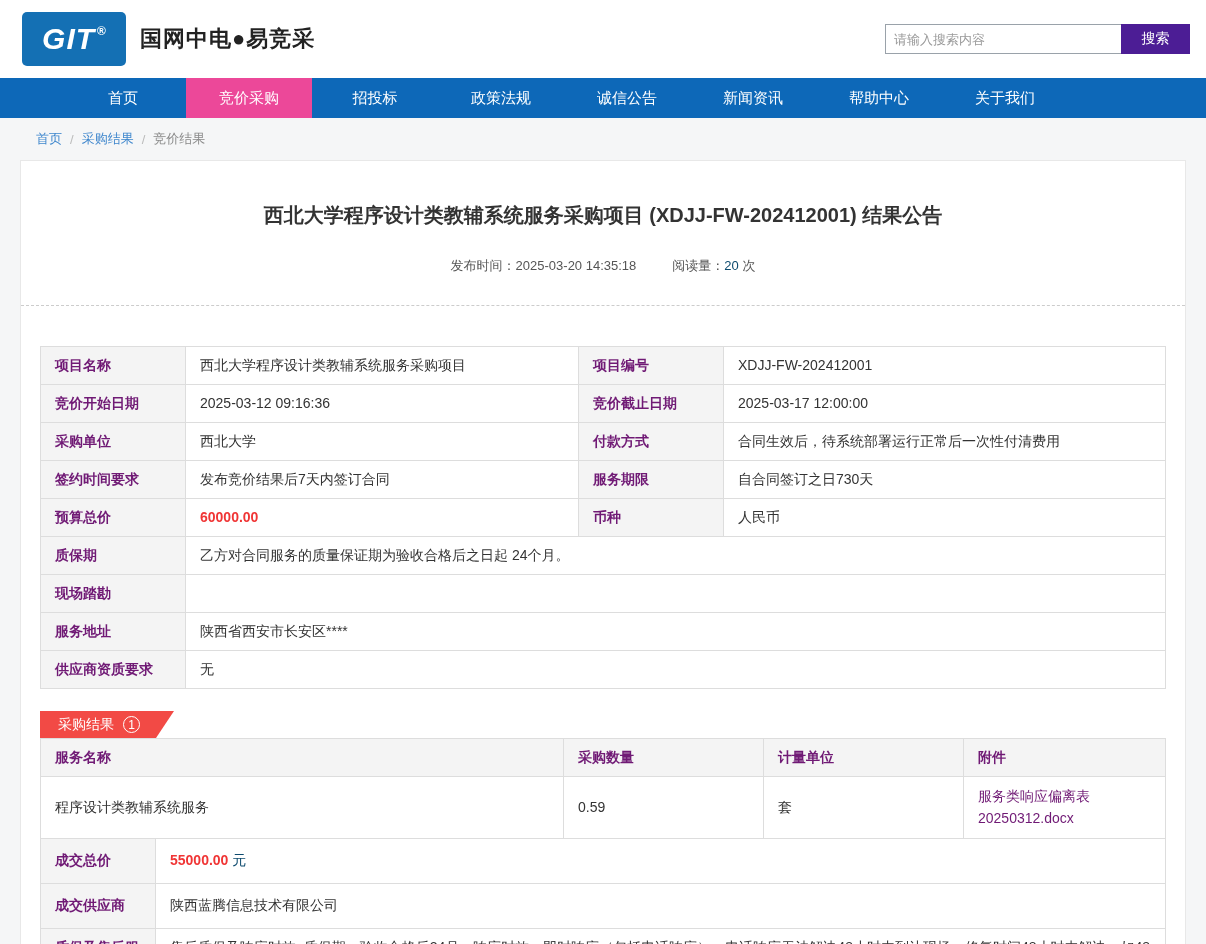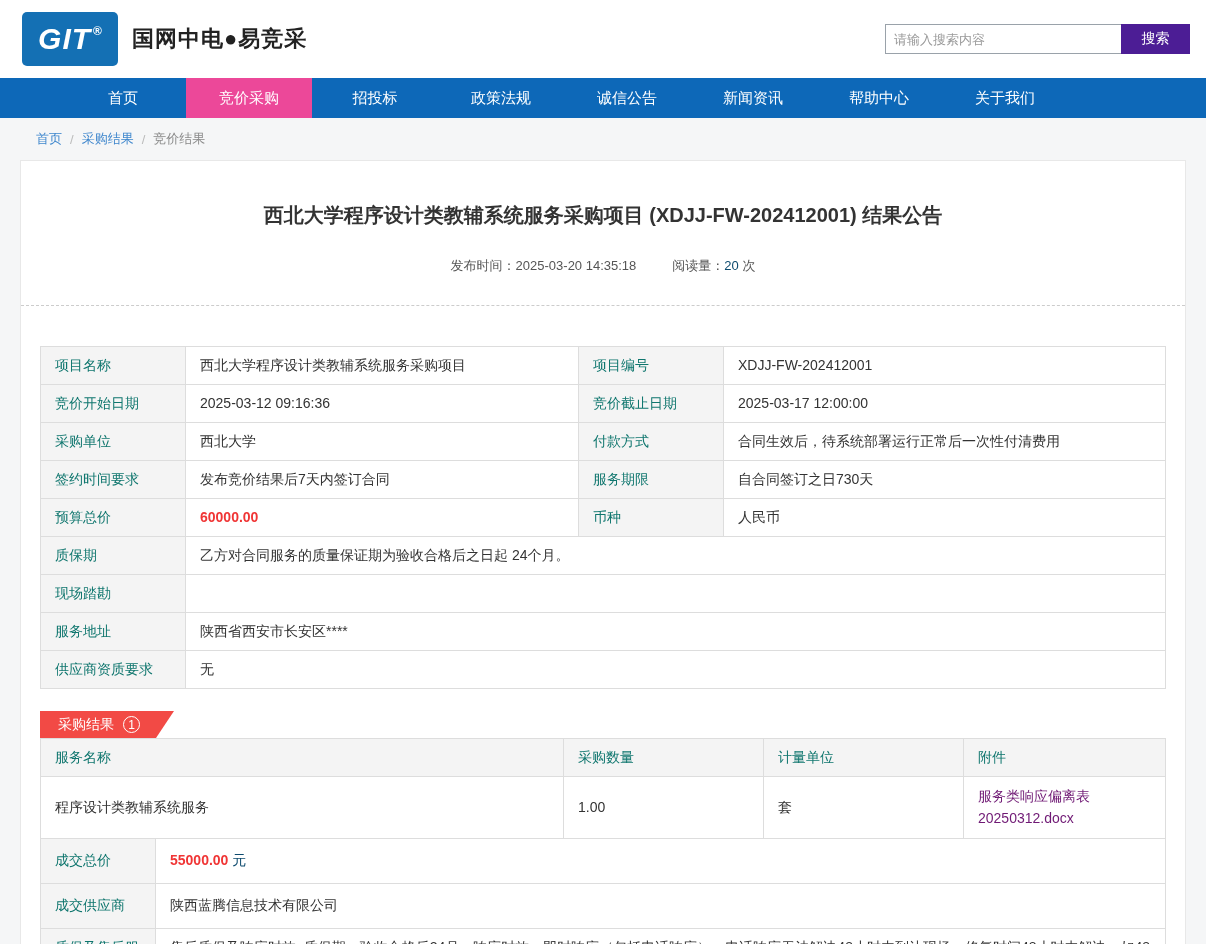--- a/index.html
+++ b/index.html
@@ -1,21 +1,21 @@
 <!DOCTYPE html>
 <html><head>
 <meta charset="utf-8">
 <style>
   * { margin:0; padding:0; box-sizing:border-box; }
   html,body { width:1206px; height:944px; overflow:hidden; background:#f5f6f7;
     font-family:"Liberation Sans","DejaVu Sans",sans-serif; color:#333; }
 
   
   .site-header { height:78px; background:#fff; display:flex; align-items:center; position:relative; }
-  .logo-box { width:96px; height:54px; margin-left:22px; background:#1470b4; border-radius:5px;
+  .logo-box { width:104px; height:54px; margin-left:22px; background:#1470b4; border-radius:5px;
     display:flex; align-items:center; justify-content:center; cursor:pointer; }
   .logo-git { color:#fff; font-size:30px; font-weight:bold; font-style:italic; letter-spacing:1px; line-height:1; }
   .logo-box sup { color:#fff; font-size:12px; font-weight:bold; margin:-16px 0 0 2px; }
   .brand { font-size:22px; font-weight:bold; color:#222; margin-left:14px; letter-spacing:1px; }
   .search { position:absolute; right:16px; top:24px; display:flex; }
   .search input { width:236px; height:30px; border:1px solid #9aa2aa; border-right:none; padding:0 8px;
     font-size:13px; color:#333; outline:none; }
   .search input::placeholder { color:#999; }
   .search button { width:69px; height:30px; background:#4c1d95; color:#fff; border:none;
     font-size:14px; cursor:pointer; }
@@ -39,21 +39,21 @@
   .meta .gap { display:inline-block; width:36px; }
   .red { color:#0c4a6e; }
   .dashed { border-bottom:1px dashed #ccc; margin-top:30px; }
 
   
   table { border-collapse:collapse; width:1126px; margin:0 19px; table-layout:fixed; font-size:14px; }
   td, th { border:1px solid #ddd; padding:8px 14px; vertical-align:middle; text-align:left;
     word-break:break-all; line-height:1.5; }
   .info-table { margin-top:40px; }
   .info-table td { height:35px; }
-  td.label, th { background:#f4f4f4; font-weight:normal; color:#0f766e; }
+  td.label, th { background:#f4f4f4; font-weight:bold; color:#701a75; }
   .price { color:#f03535; font-weight:bold; }
 
   
   .ribbon { display:inline-flex; align-items:center; gap:9px; margin:22px 0 0 19px;
     background:#f24a45; color:#fff; font-size:14px; height:27px; padding:0 34px 0 18px;
     clip-path:polygon(0 0, 100% 0, calc(100% - 18px) 100%, 0 100%); }
   .ribbon .circle { width:17px; height:17px; border:1px solid #fff; border-radius:50%;
     display:flex; align-items:center; justify-content:center; font-size:12px; line-height:1; }
 
   .result-table th { height:34px; }
@@ -183,21 +183,21 @@
         </colgroup>
       <tbody>
           <tr>
         <th>服务名称</th>
         <th>采购数量</th>
         <th>计量单位</th>
         <th>附件</th>
       </tr>
       <tr>
         <td>程序设计类教辅系统服务</td>
-        <td>1.00</td>
+        <td>0.59</td>
         <td>套</td>
         <td>
           <a class="attach-link"><span>服务类响应偏离表</span><br><span>20250312.docx</span></a>
         </td>
       </tr>
     </tbody>
       </table>
 
     
     <table class="summary-table">

